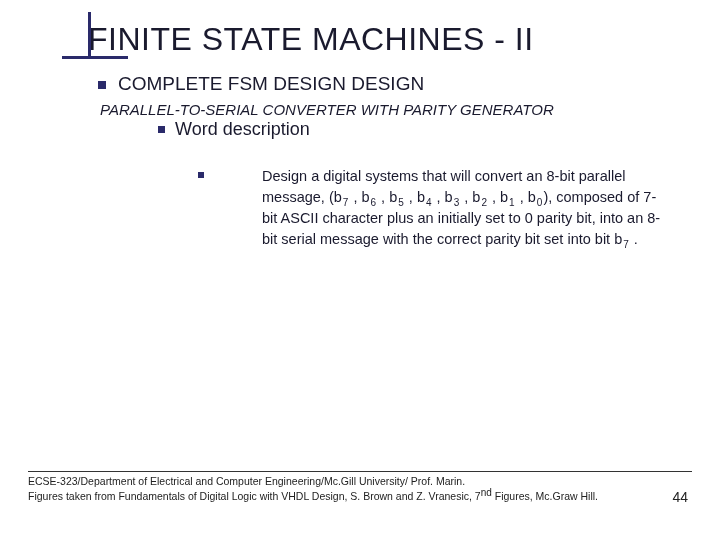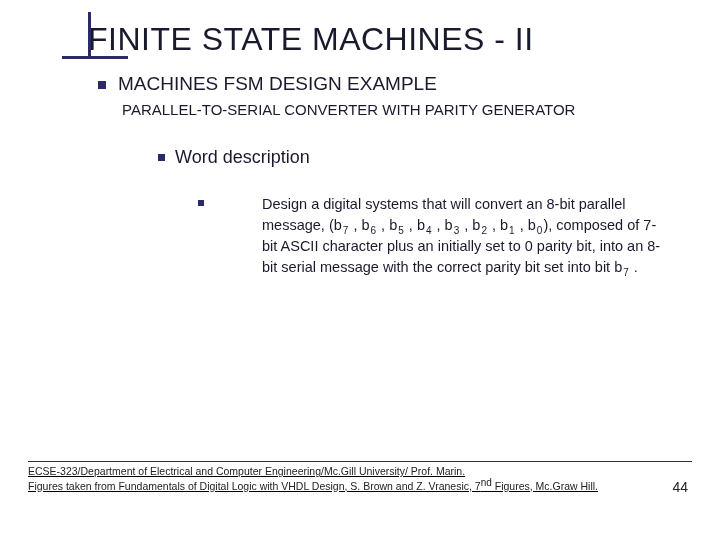--- a/index.html
+++ b/index.html
@@ -26,47 +26,47 @@
     background: #2a2a6a;
   }
   .title { font-size: 32px; font-weight: 400; color: #1a1a2e; letter-spacing: 0.5px; line-height: 1.1; padding-bottom: 2px; }
   .content { margin-top: 14px; }
   .lvl1 { margin-left: 70px; }
   .row { display: flex; align-items: flex-start; }
   .bullet-sq { display: inline-block; width: 8px; height: 8px; background: #2a2a6a; margin-top: 8px; margin-right: 12px; flex-shrink: 0; }
   .bullet-sq.small { width: 7px; height: 7px; margin-top: 7px; margin-right: 10px; }
   .bullet-sq.tiny { width: 6px; height: 6px; margin-top: 6px; margin-right: 10px; }
   .lvl1-text { font-size: 19px; color: #1a1a2e; }
-  .lvl1-sub { margin-left: 94px; margin-top: 6px; }
+  .lvl1-sub { margin-left: 72px; margin-top: 6px; font-style: italic; }
   .lvl1-sub-text { font-size: 15px; color: #1a1a2e; }
-  .lvl2 { margin-left: 130px; margin-top: 28px; }
+  .lvl2 { margin-left: 130px; }
   .lvl2-text { font-size: 18px; color: #1a1a2e; }
   .lvl3 { margin-left: 170px; margin-top: 26px; padding-right: 20px; gap: 48px; }
   .lvl3-text { font-size: 14.5px; color: #1a1a2e; line-height: 1.45; }
   .sub { font-size: 10px; position: relative; top: 4px; padding: 0 1px; }
   .sup { font-size: 10px; position: relative; top: -4px; }
-  .footer { position: absolute; left: 28px; right: 28px; bottom: 34px; text-decoration: underline; }
+  .footer { position: absolute; left: 28px; right: 28px; bottom: 24px; }
   .rule { border: 0; border-top: 1px solid #333; margin-bottom: 2px; }
   .foot-line { font-size: 10.5px; color: #222; line-height: 1.35; }
   .page-num { position: absolute; right: 4px; bottom: -2px; font-size: 14px; color: #222; }
 </style>
 </head>
 <body>
 
 <div class="slide">
 
   <div class="title-block">
     <h1 class="title">FINITE STATE MACHINES - II</h1>
   </div>
 
   <div class="content">
 
     <div class="lvl1 row">
       <span class="bullet-sq"></span>
-      <span class="lvl1-text">MACHINES FSM DESIGN EXAMPLE</span>
+      <span class="lvl1-text">COMPLETE FSM DESIGN DESIGN</span>
     </div>
     <div class="lvl1-sub">
       <span class="lvl1-sub-text">PARALLEL-TO-SERIAL CONVERTER WITH PARITY GENERATOR</span>
     </div>
 
     <div class="lvl2 row">
       <span class="bullet-sq small"></span>
       <span class="lvl2-text">Word description</span>
     </div>
 

